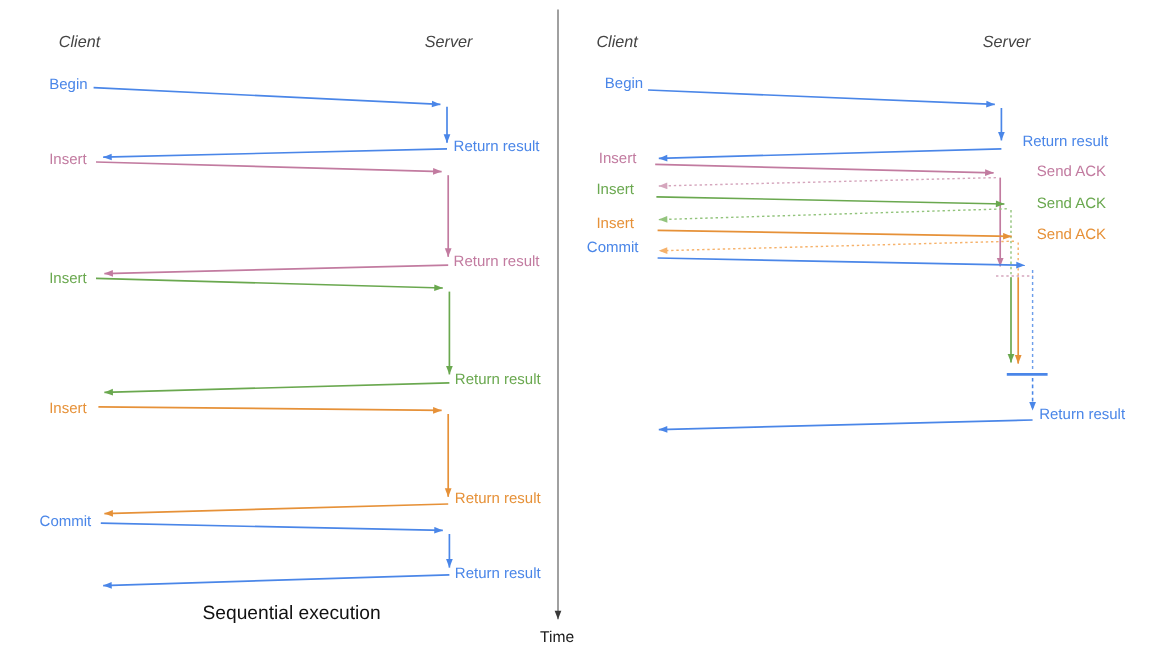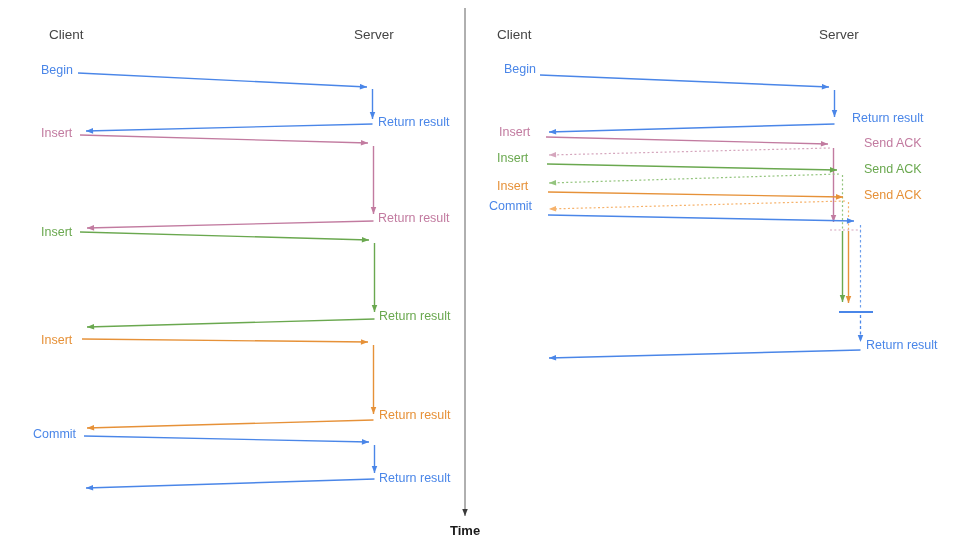--- a/index.html
+++ b/index.html
@@ -5,28 +5,28 @@
   html,body{margin:0;padding:0;background:#ffffff;}
   .stage{
     position:relative;width:960px;height:540px;background:#ffffff;
     font-family:"Liberation Sans", sans-serif;overflow:hidden;
   }
   .stage svg{position:absolute;left:0;top:0;}
   .lbl{
     position:absolute;font-size:12.5px;line-height:13px;white-space:nowrap;
   }
   .hdr{
-    position:absolute;font-size:13.5px;color:#444444;white-space:nowrap;
+    position:absolute;font-size:13.5px;font-style:italic;color:#444444;white-space:nowrap;
   }
   .title{
     position:absolute;font-size:16px;color:#111111;white-space:nowrap;
     transform:translateX(-50%);
   }
   .time{
-    position:absolute;font-size:13px;color:#1a1a1a;white-space:nowrap;font-weight:bold;
+    position:absolute;font-size:13px;color:#1a1a1a;white-space:nowrap;
   }
 </style>
 </head>
 <body>
 
 <div class="stage">
 
   <svg width="960" height="540" viewBox="0 0 960 540">
     <defs>
       <marker id="ab" markerUnits="userSpaceOnUse" markerWidth="10" markerHeight="8" refX="7.5" refY="3" orient="auto">
@@ -128,20 +128,21 @@
 
   <span class="lbl" style="left: 41px; top: 226px; color: rgb(106, 168, 79);">Insert</span>
   <span class="lbl" style="left: 379px; top: 310px; color: rgb(106, 168, 79);">Return result</span>
 
   <span class="lbl" style="left: 41px; top: 334px; color: rgb(230, 145, 56);">Insert</span>
   <span class="lbl" style="left: 379px; top: 409px; color: rgb(230, 145, 56);">Return result</span>
 
   <span class="lbl" style="left: 33px; top: 428px; color: rgb(74, 134, 232);">Commit</span>
   <span class="lbl" style="left: 379px; top: 472px; color: rgb(74, 134, 232);">Return result</span>
 
+  <span class="title" style="left:243px;top:503px">Sequential execution</span>
 
   <span class="hdr" style="left:497px;top:27px">Client</span>
   <span class="hdr" style="left:819px;top:27px">Server</span>
 
   <span class="lbl" style="left: 504px; top: 63px; color: rgb(74, 134, 232);">Begin</span>
   <span class="lbl" style="left: 852px; top: 112px; color: rgb(74, 134, 232);">Return result</span>
 
   <span class="lbl" style="left: 499px; top: 126px; color: rgb(194, 123, 160);">Insert</span>
   <span class="lbl" style="left: 864px; top: 137px; color: rgb(194, 123, 160);">Send ACK</span>
 

